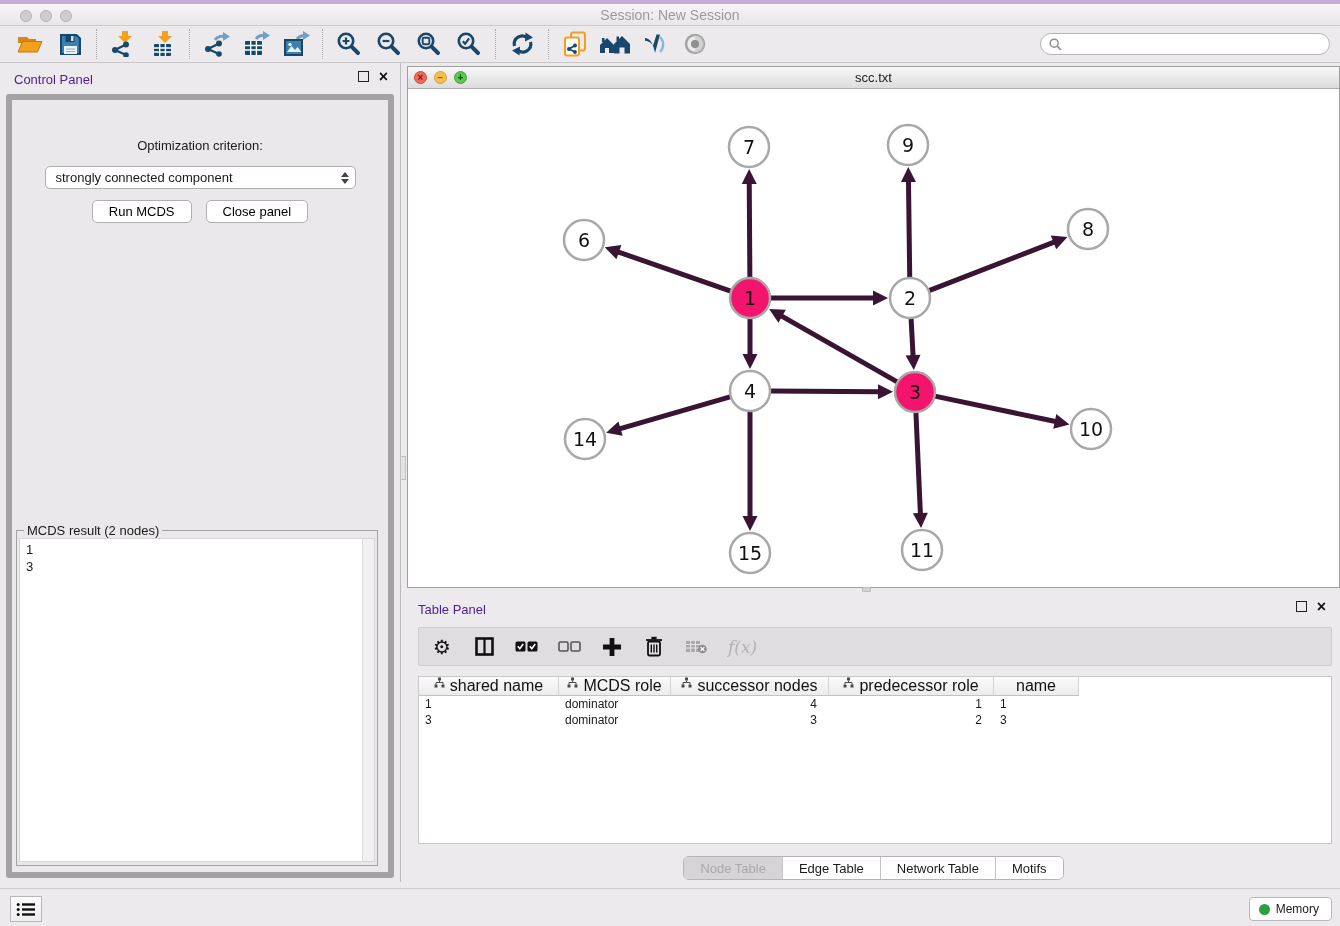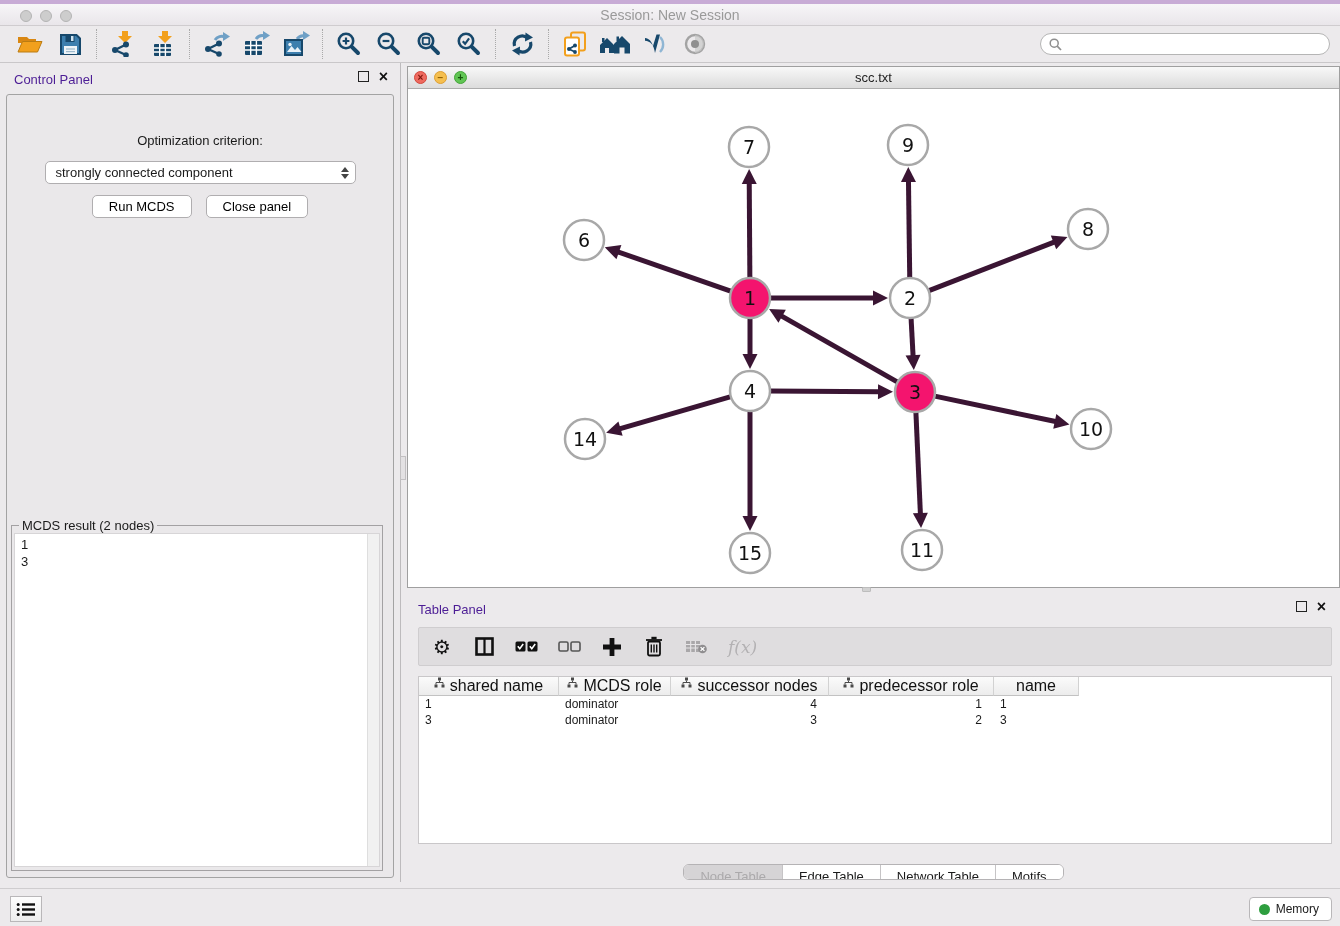--- a/index.html
+++ b/index.html
@@ -50,21 +50,21 @@
     display:inline-flex; border:1px solid #b5b3b5; border-radius:6px; overflow:hidden;
     background:#fff; height:22px;
   }
   .seg > div {
     padding:3px 14px; font-size:13px; border-left:1px solid #c6c4c6; background:#fff; white-space:nowrap;
   }
   .seg > div:first-child { border-left:none; }
   .seg > div.sel { background:#e2e0e2; color:#b2b0b2; }
   .cp-body {
     position:absolute; left:6px; right:6px; top:31px; bottom:4px;
-    border:1px solid #a3a3a3; border-radius:3px; background:#eae8ea; padding-top:26px;
+    border:6px solid #a3a3a3; border-radius:3px; background:#eae8ea; padding-top:26px;
   }
   .opt-label { text-align:center; font-size:13px; margin-bottom:13px; }
   .dropdown {
     margin:10px auto; width:311px; height:23px; background:#fff; border:1px solid #b0aeb0;
     border-radius:5px; display:flex; align-items:center; padding:0 6px 0 10px; font-size:13px;
   }
   .dropdown .dd-arrows { margin-left:auto; display:flex; flex-direction:column; gap:2px; }
   .dd-arrows span { width:0; height:0; border-left:4px solid transparent; border-right:4px solid transparent; }
   .dd-up { border-bottom:5px solid #444; }
   .dd-down { border-top:5px solid #444; }
@@ -123,21 +123,21 @@
     border:1px solid #c9c7c9; overflow:hidden;
   }
   .tbl-header { display:flex; height:19px; }
   .th-cell {
     background:linear-gradient(#fbfbfb,#ececec); border-right:1px solid #d2d2d2; border-bottom:1px solid #c2c2c2;
     display:flex; align-items:flex-start; justify-content:center; gap:5px; font-size:16px; color:#111;
   }
   .tbl-row { display:flex; height:16px; }
   .td-cell { font-size:12px; padding:1px 6px; overflow:hidden; white-space:nowrap; }
   .tbl-tabs-bar { position:absolute; left:0; right:0; bottom:6px; display:flex; justify-content:center; }
-  .tbl-tabs-bar .seg { height:16px; }
+  .tbl-tabs-bar .seg { height:24px; }
   .tbl-tabs-bar .seg > div { padding:4px 16px; }
   .tbl-tabs-bar .seg > div.sel { background:#d6d4d6; color:#aba9ab; }
   
   .status-bar {
     position:absolute; left:0; top:888px; width:1340px; height:38px;
     background:#eceaec; border-top:1px solid #cfcdcf;
   }
   .list-btn {
     position:absolute; left:10px; top:7px; width:32px; height:26px;
     background:linear-gradient(#fdfdfd,#ededed); border:1px solid #b9b7b9;

